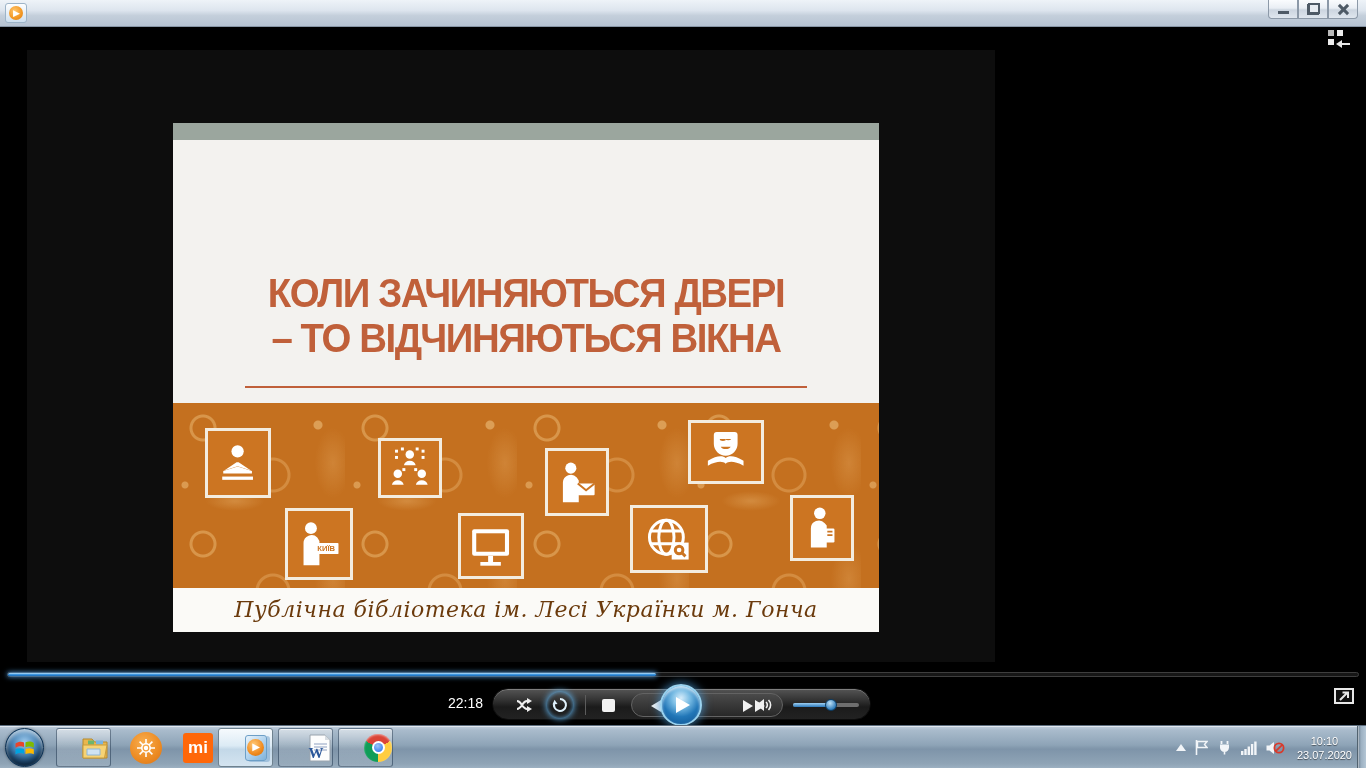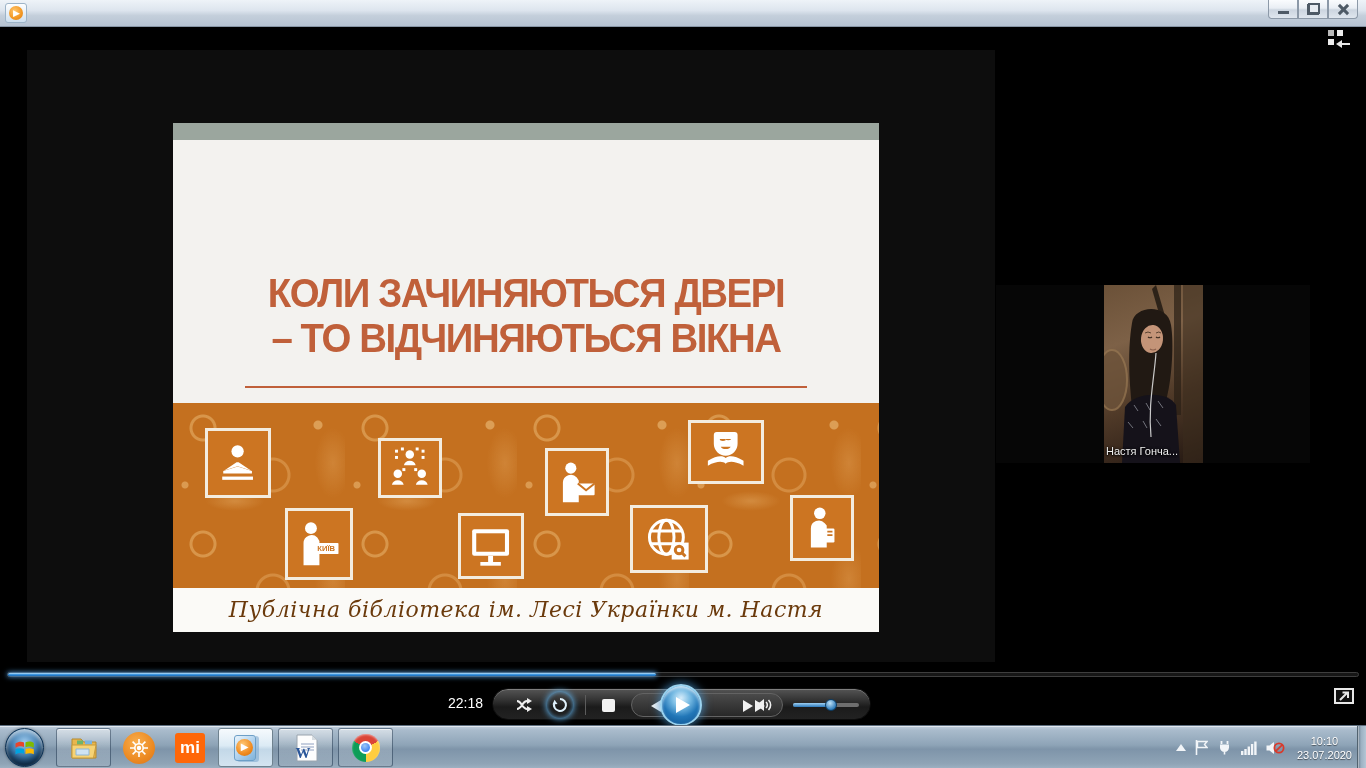--- a/index.html
+++ b/index.html
@@ -125,21 +125,21 @@
   
   .taskbar { position:absolute; left:0; top:725px; width:1366px; height:43px;
     background:linear-gradient(#c2d0de 0%, #a9bbcc 10%, #8ea4b7 45%, #7e94a9 55%, #8fa4b6 90%, #9cb0c1 100%);
     border-top:1px solid #5c6d7e; box-shadow:inset 0 1px 0 rgba(255,255,255,.55); }
   .start-orb { position:absolute; left:5px; top:2px; width:39px; height:39px; border-radius:50%;
     background:radial-gradient(circle at 50% 35%, #9cc9ec 0%, #4a85b7 40%, #1b4d7d 72%, #0c2f52 100%);
     border:1px solid #0d3051; box-shadow:inset 0 3px 4px rgba(255,255,255,.65), inset 0 -5px 7px rgba(0,0,0,.5), 0 0 3px rgba(0,0,0,.4);
     display:flex; align-items:center; justify-content:center; }
   .tb-items { position:absolute; left:56px; top:2px; height:39px; display:flex; align-items:center; }
   .tb-btn { width:55px; height:39px; margin-right:5px; border-radius:3px;
-    display:flex; align-items:center; justify-content:center; }
+    display:flex; align-items:center; justify-content:flex-end; }
   .tb-btn.running { border:1px solid rgba(25,50,75,.55);
     background:linear-gradient(rgba(255,255,255,.5), rgba(255,255,255,.18) 45%, rgba(255,255,255,.06));
     box-shadow:inset 0 1px 0 rgba(255,255,255,.6); }
   .tb-btn.pinned { width:46px; border:none; background:none; }
   .tb-btn.active { border:1px solid #6f828f;
     background:linear-gradient(#f6fafd 0%, #dcebf5 45%, #c3d8e8 55%, #d4e4f0 100%); }
 
   .icon-32 { width:32px; height:32px; display:flex; align-items:center; justify-content:center; }
   .mi-box { width:30px; height:30px; background:#ff6709; border-radius:3px; color:#fff;
     font-weight:bold; font-size:17px; display:flex; align-items:center; justify-content:center; letter-spacing:0; }
@@ -281,42 +281,23 @@
       <div class="tile t8">
         <svg viewBox="0 0 24 24" fill="#fff">
           <circle cx="11" cy="4.8" r="2.9"></circle>
           <path d="M6.5 22 V12.5 a4 4 0 0 1 7 -2.7 L14.5 11 V22 Z"></path>
           <rect x="13.8" y="12.5" width="4.6" height="7" rx="0.6"></rect>
           <path d="M14.8 14 h2.6 M14.8 15.8 h2.6" stroke="#cc7522" stroke-width="0.9"></path>
         </svg>
       </div>
     </div>
 
-    <div class="slide-footer">Публічна бібліотека ім. Лесі Українки м. Настя</div>
-  </div>
-
-  <div class="webcam-panel">
-    <div class="webcam-video">
-      <svg width="99" height="178" viewBox="0 0 99 178">
-        <rect x="70" y="0" width="7" height="130" fill="#2a1f16" opacity="0.7"></rect>
-        <rect x="79" y="0" width="20" height="178" fill="#3a2b1d" opacity="0.55"></rect>
-        <ellipse cx="8" cy="95" rx="15" ry="30" fill="#6d533a" stroke="#937450" stroke-width="2" opacity="0.8"></ellipse>
-        <path d="M52 0 L68 55 L64 60 L48 4 Z" fill="#1c150f" opacity="0.8"></path>
-        <path d="M28 38 C30 20 64 18 67 40 C70 58 68 92 63 112 L58 150 L30 150 L26 100 C24 70 26 50 28 38 Z" fill="#211913"></path>
-        <ellipse cx="48" cy="54" rx="11" ry="14" fill="#c49478" transform="rotate(6 48 54)"></ellipse>
-        <path d="M41 48 q3 -2 6 0 M52 48 q3 -2 5 0" stroke="#5b4433" stroke-width="1" fill="none"></path>
-        <path d="M44 52 q2 1.5 4 0 M52 52 q2 1.5 4 0" stroke="#3c2c20" stroke-width="1.2" fill="none"></path>
-        <path d="M46 64 q3 2 6 0" stroke="#8a5f4c" stroke-width="1.2" fill="none"></path>
-        <path d="M18 178 L21 122 C32 106 64 106 72 120 L76 178 Z" fill="#15121a"></path>
-        <path d="M30 120 l4 6 m8 -8 l4 7 m8 -9 l5 7 m-35 14 l5 6 m10 -7 l4 7 m9 -9 l5 7" stroke="#cfd4de" stroke-width="1" opacity="0.5"></path>
-        <path d="M52 68 C50 95 44 120 47 152" stroke="#ddd" stroke-width="1.2" fill="none" opacity="0.9"></path>
-      </svg>
-      <div class="participant-name">Настя Гонча...</div>
-    </div>
-  </div>
+    <div class="slide-footer">Публічна бібліотека ім. Лесі Українки м. Гонча</div>
+  </div>
+
 
   <div class="seekbar">
     <div class="seek-progress" style="width: 48%;"></div>
   </div>
 
   <div class="controls">
     <div class="elapsed">22:18</div>
 
     <div class="ctrl-pill">
       <div class="ctrl-btn b-shuffle">

